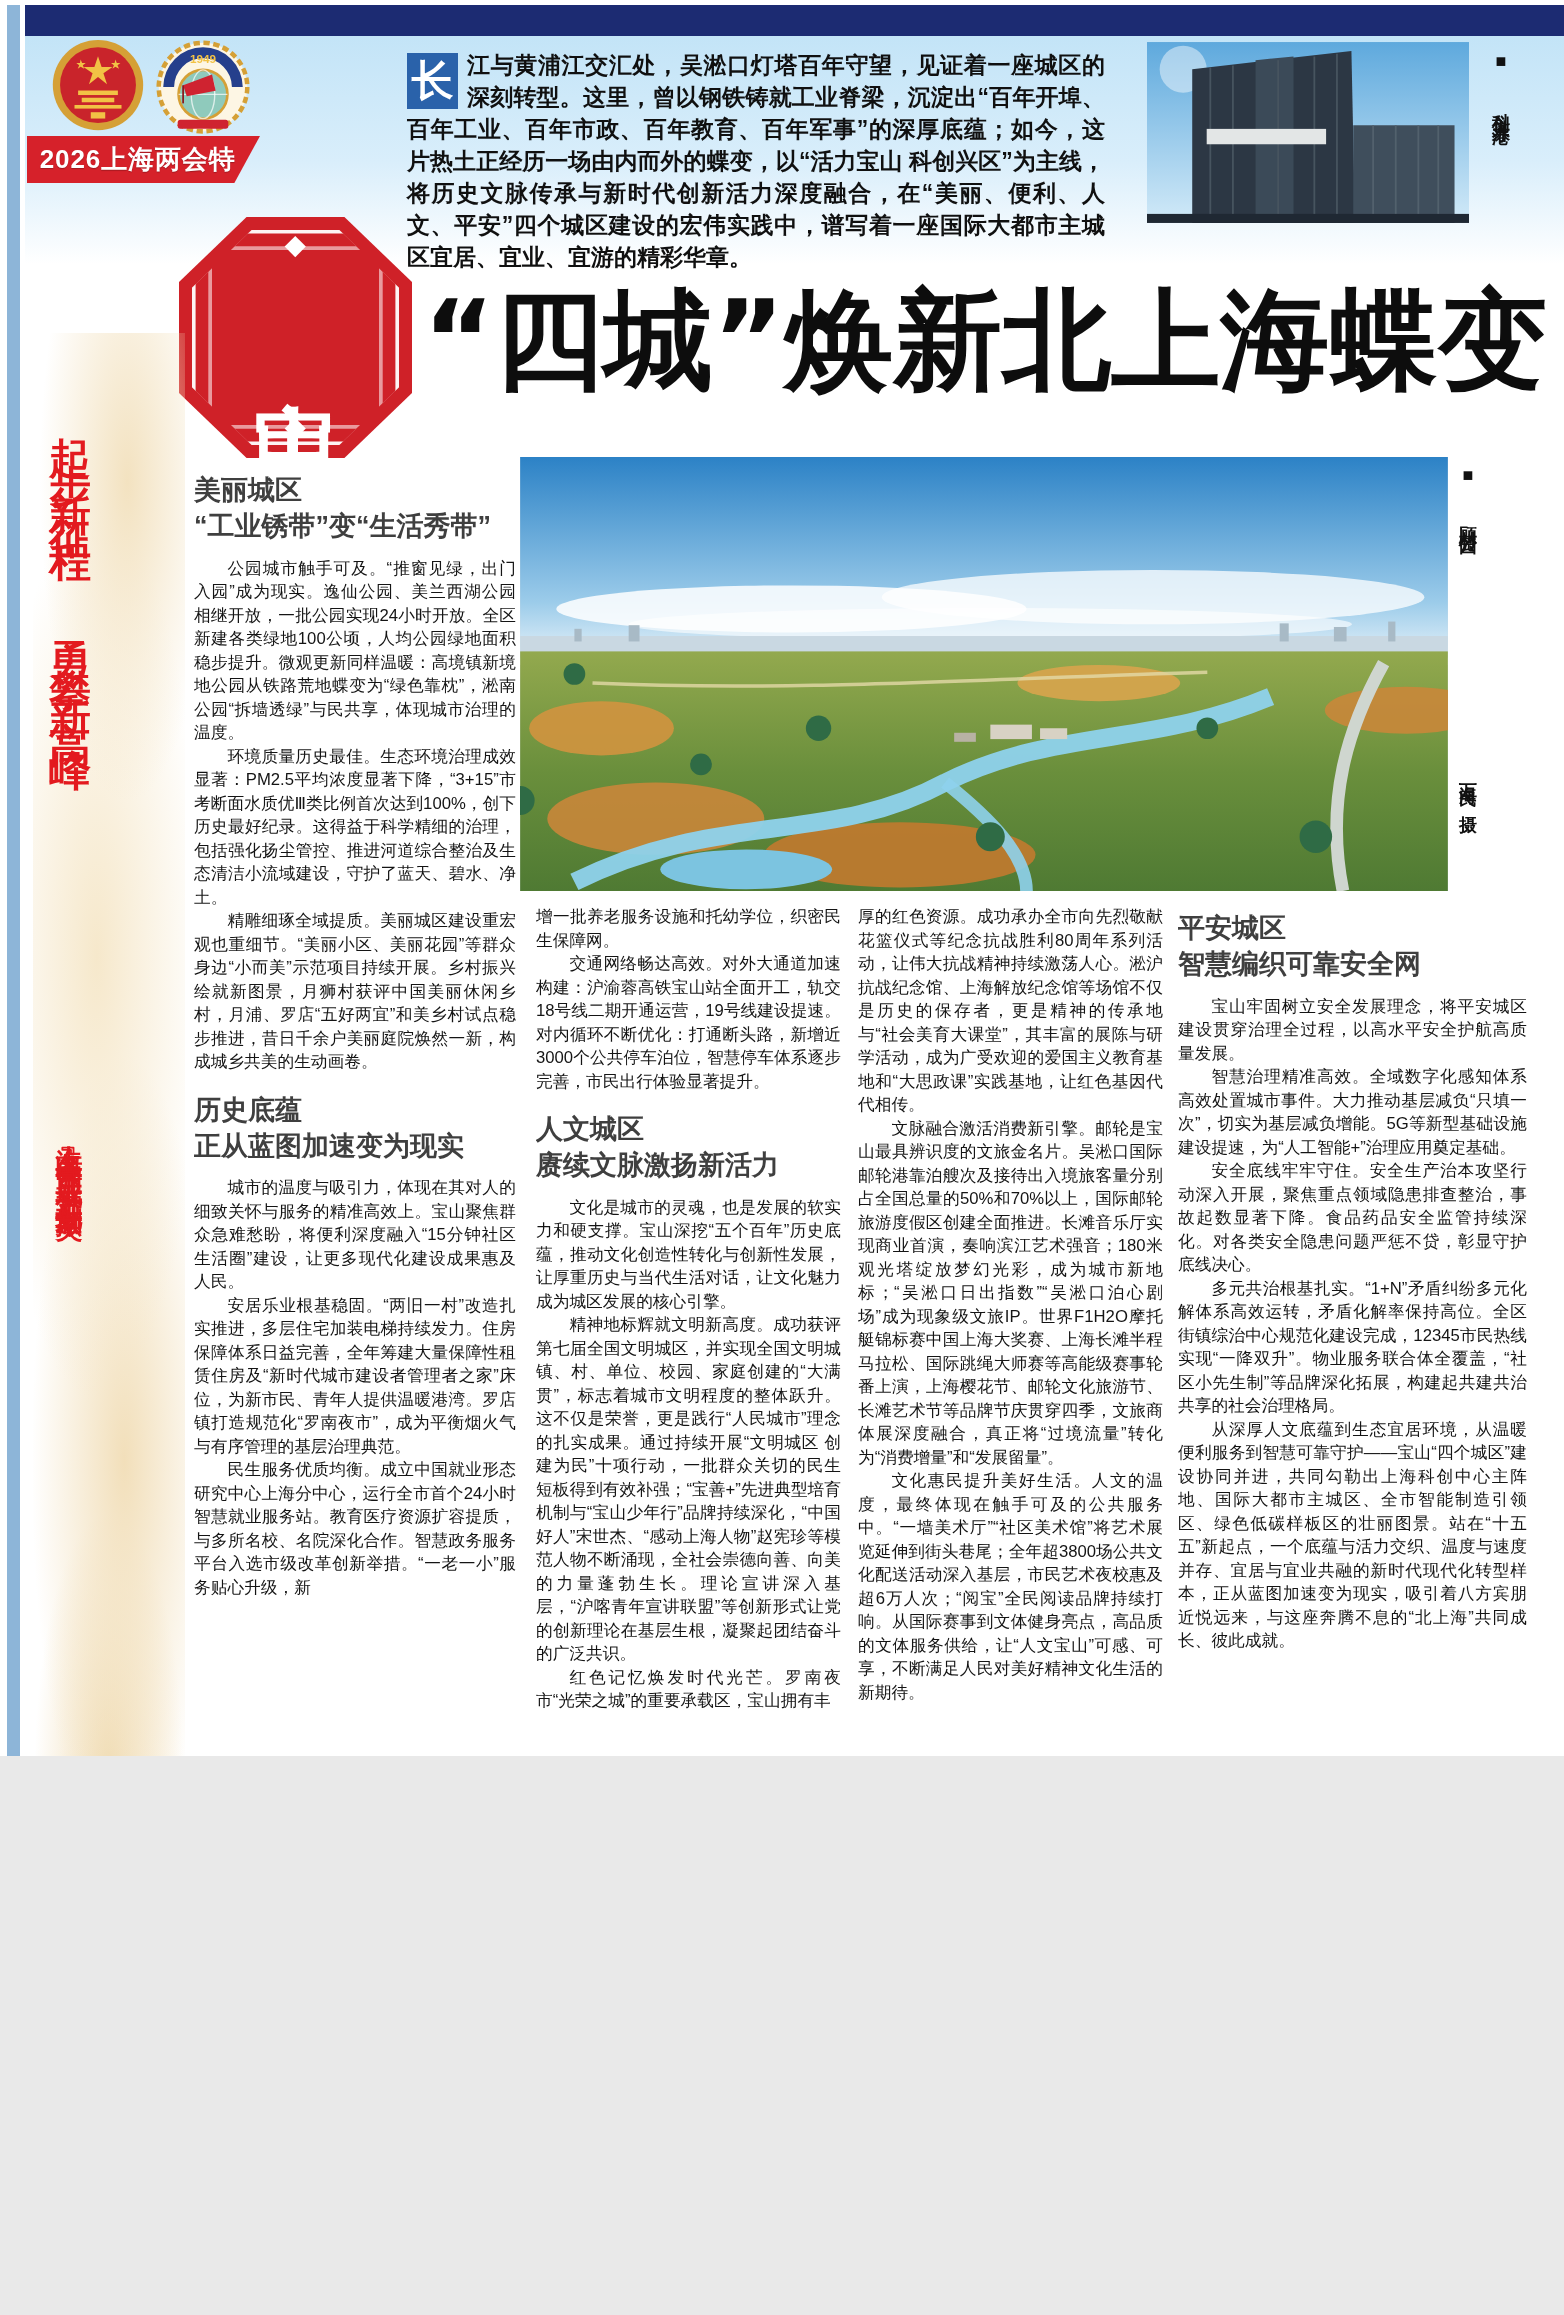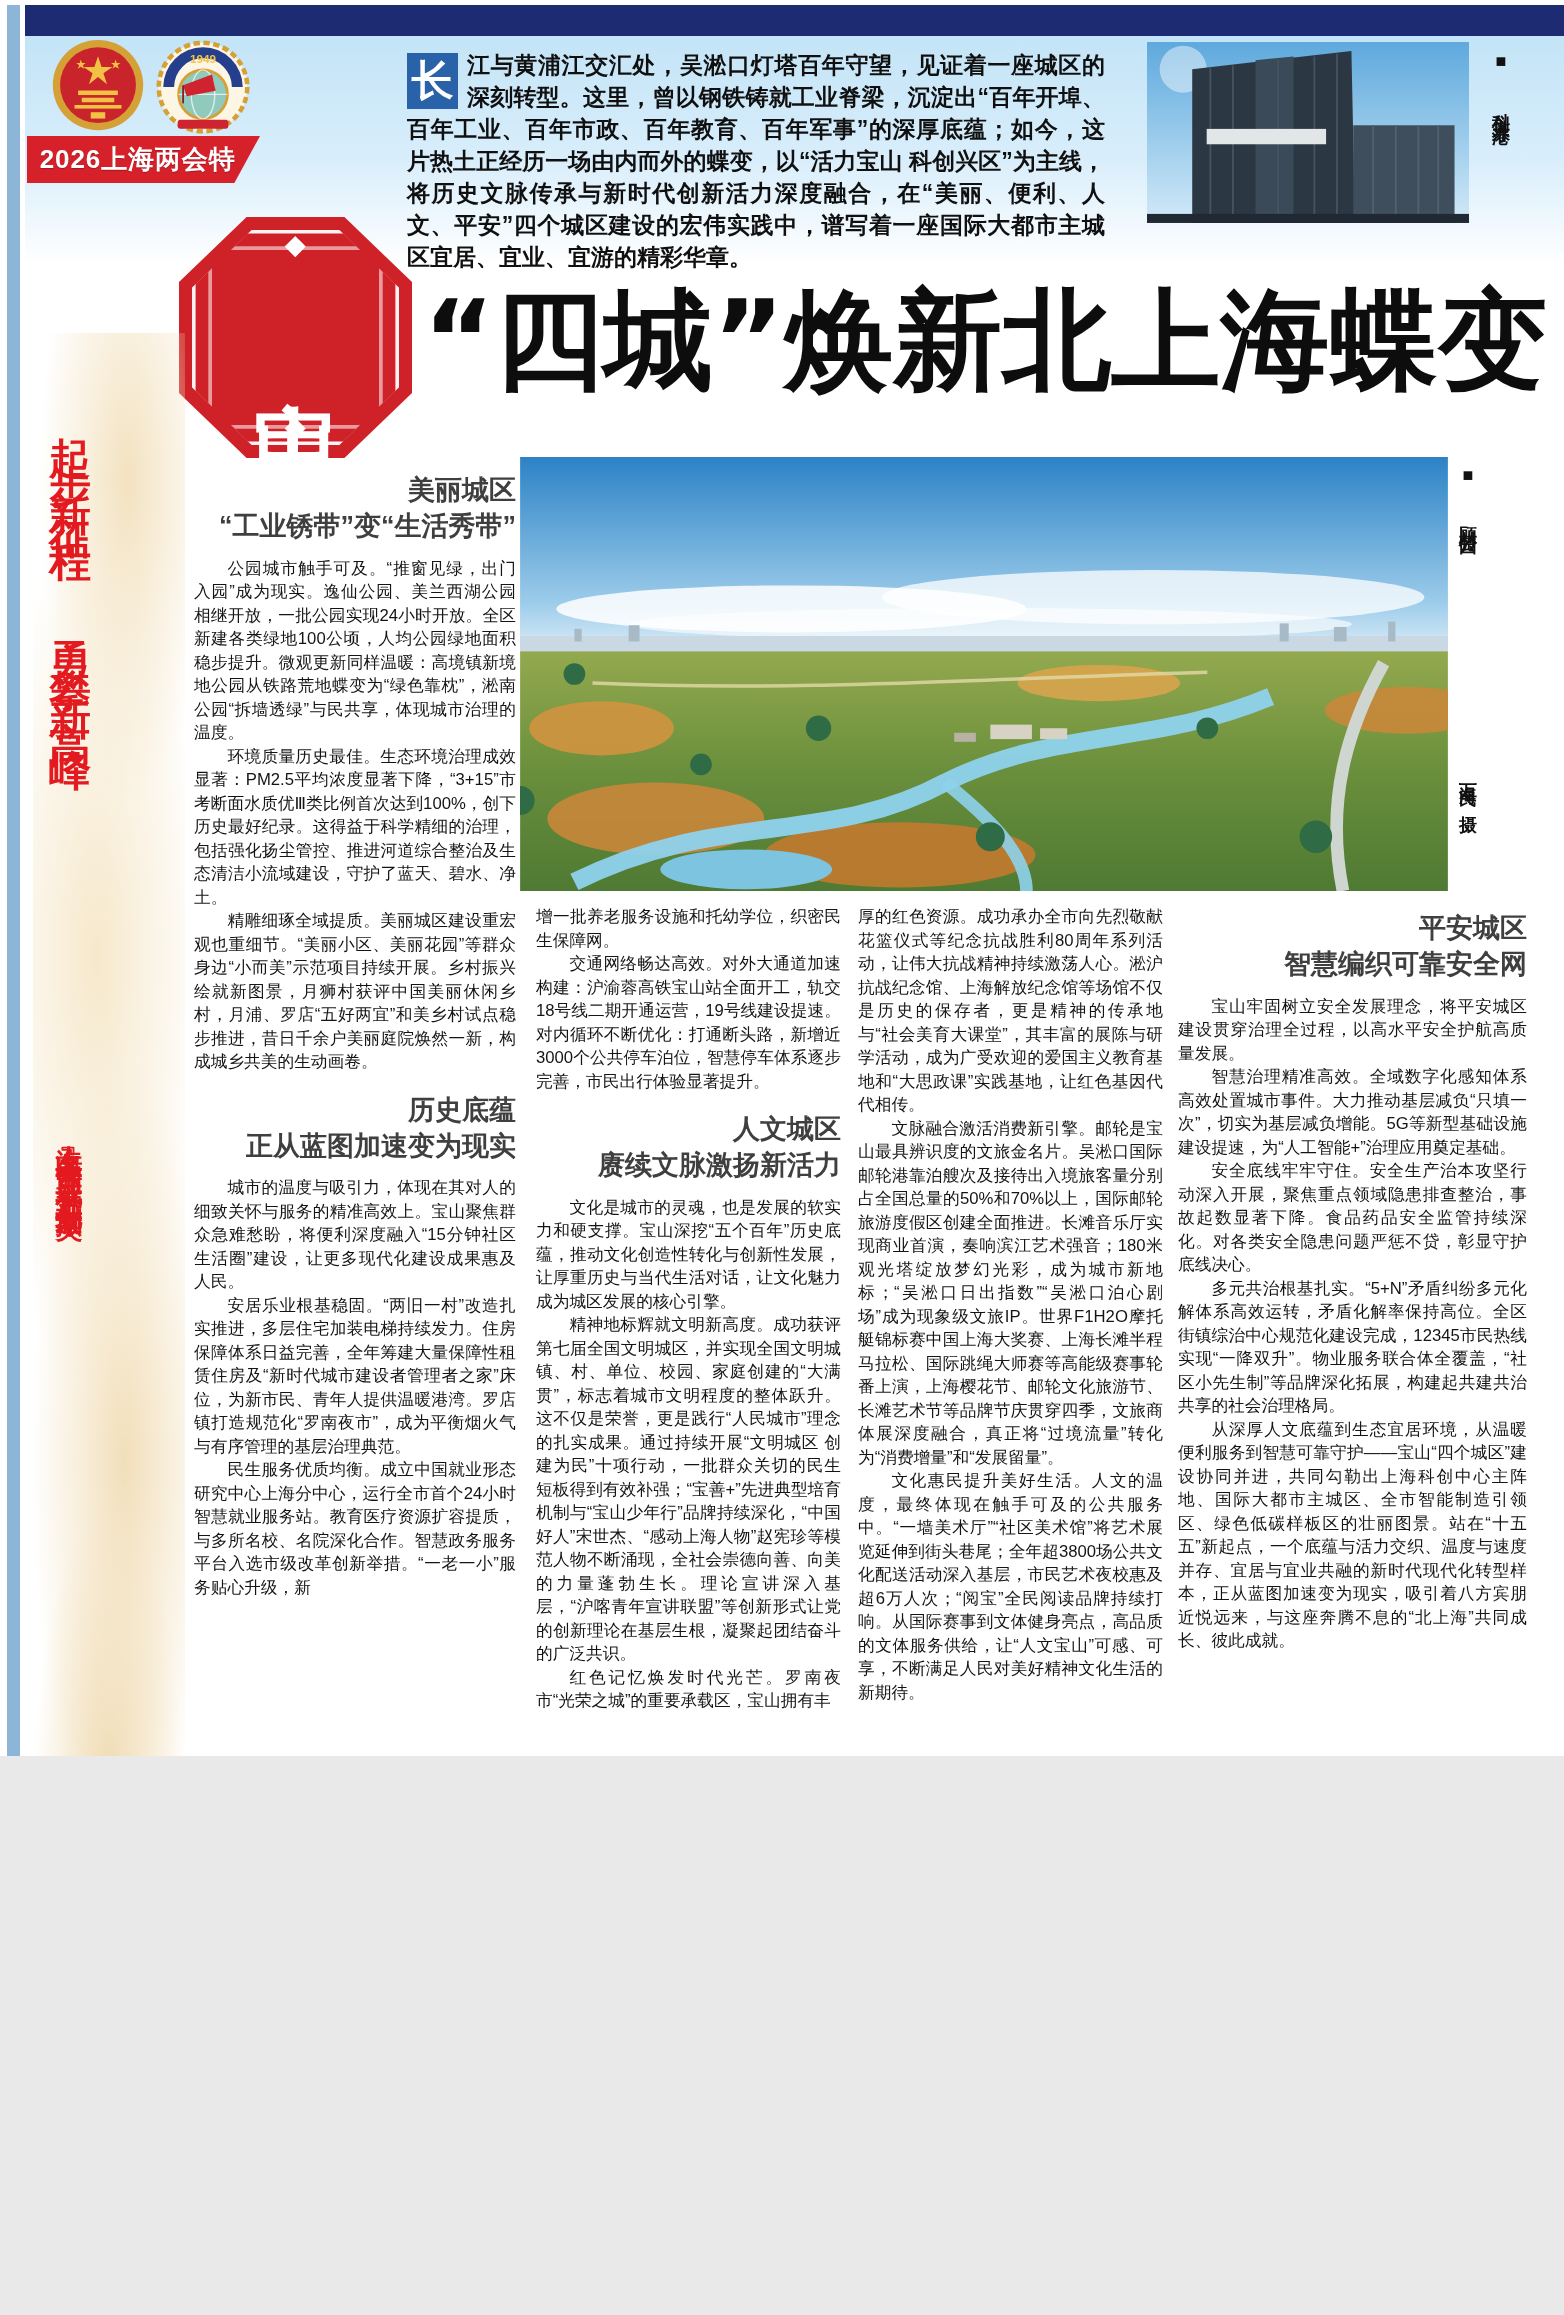--- a/index.html
+++ b/index.html
@@ -71,21 +71,21 @@
   .port-caption{left:977px;top:2252px;color:#fff;font-size:21px;font-weight:700;
       text-shadow:0 0.9px 2.7px rgba(0,20,40,.65);letter-spacing:0.9px;}
   .port-note{left:1076px;top:2281px;color:#7f1d1d;font-size:17px;text-shadow:0 0.9px 2.7px rgba(0,20,40,.65);}
 
   
   .col{position:absolute;overflow:hidden;}
   #col1{left:194px;top:472px;width:322px;height:1323px;}
   #col2{left:536px;top:905px;width:305px;height:892px;}
   #col3{left:858px;top:905px;width:305px;height:892px;}
   #col4{left:1178px;top:910px;width:349px;height:887px;}
-  .sec-head{text-align:right;color:#3f3f3f;font-weight:700;font-size:27px;line-height:36px;margin:18px 0 12.7px;}
+  .sec-head{text-align:left;color:#3f3f3f;font-weight:700;font-size:27px;line-height:36px;margin:18px 0 12.7px;}
   .sec-head.first{margin-top:0;}
   .col p{margin:0;font-size:16.7px;line-height:23.5px;color:#141414;text-align:justify;text-indent:2em;}
   .p-cont{text-indent:0 !important;}
 
   
   .paper-name{left:27px;top:1809px;height:217px;writing-mode:vertical-rl;text-orientation:upright;
       font-size:47px;font-weight:900;color:#e0121a;letter-spacing:2.7px;
       text-shadow:0.9px 0.9px 0 rgba(255,255,255,.75);z-index:5;}
   .topic-box{left:69px;top:1827px;width:47px;height:29px;background:#d6212a;color:#fff;
       font-size:20px;font-weight:700;text-align:center;line-height:29px;z-index:5;}
@@ -282,21 +282,21 @@
   </div>
 
   <div class="col" id="col4">
     <div class="sec-head first">
       <div>平安城区</div>
       <div>智慧编织可靠安全网</div>
     </div>
     <p>宝山牢固树立安全发展理念，将平安城区建设贯穿治理全过程，以高水平安全护航高质量发展。</p>
     <p>智慧治理精准高效。全域数字化感知体系高效处置城市事件。大力推动基层减负“只填一次”，切实为基层减负增能。5G等新型基础设施建设提速，为“人工智能+”治理应用奠定基础。</p>
     <p>安全底线牢牢守住。安全生产治本攻坚行动深入开展，聚焦重点领域隐患排查整治，事故起数显著下降。食品药品安全监管持续深化。对各类安全隐患问题严惩不贷，彰显守护底线决心。</p>
-    <p>多元共治根基扎实。“5+N”矛盾纠纷多元化解体系高效运转，矛盾化解率保持高位。全区街镇综治中心规范化建设完成，12345市民热线实现“一降双升”。物业服务联合体全覆盖，“社区小先生制”等品牌深化拓展，构建起共建共治共享的社会治理格局。</p>
+    <p>多元共治根基扎实。“1+N”矛盾纠纷多元化解体系高效运转，矛盾化解率保持高位。全区街镇综治中心规范化建设完成，12345市民热线实现“一降双升”。物业服务联合体全覆盖，“社区小先生制”等品牌深化拓展，构建起共建共治共享的社会治理格局。</p>
     <p>从深厚人文底蕴到生态宜居环境，从温暖便利服务到智慧可靠守护——宝山“四个城区”建设协同并进，共同勾勒出上海科创中心主阵地、国际大都市主城区、全市智能制造引领区、绿色低碳样板区的壮丽图景。站在“十五五”新起点，一个底蕴与活力交织、温度与速度并存、宜居与宜业共融的新时代现代化转型样本，正从蓝图加速变为现实，吸引着八方宾朋近悦远来，与这座奔腾不息的“北上海”共同成长、彼此成就。</p>
   </div>
 
   <div class="abs port">
     <svg width="1540" height="516" viewBox="0 0 1702 570">
       <defs>
         <linearGradient id="seag" x1="0" y1="0" x2="0" y2="1">
           <stop offset="0" stop-color="#d8e4d2"></stop>
             <stop offset="0.09" stop-color="#b9d4bd"></stop>
           <stop offset="0.18" stop-color="#86b89f"></stop>

